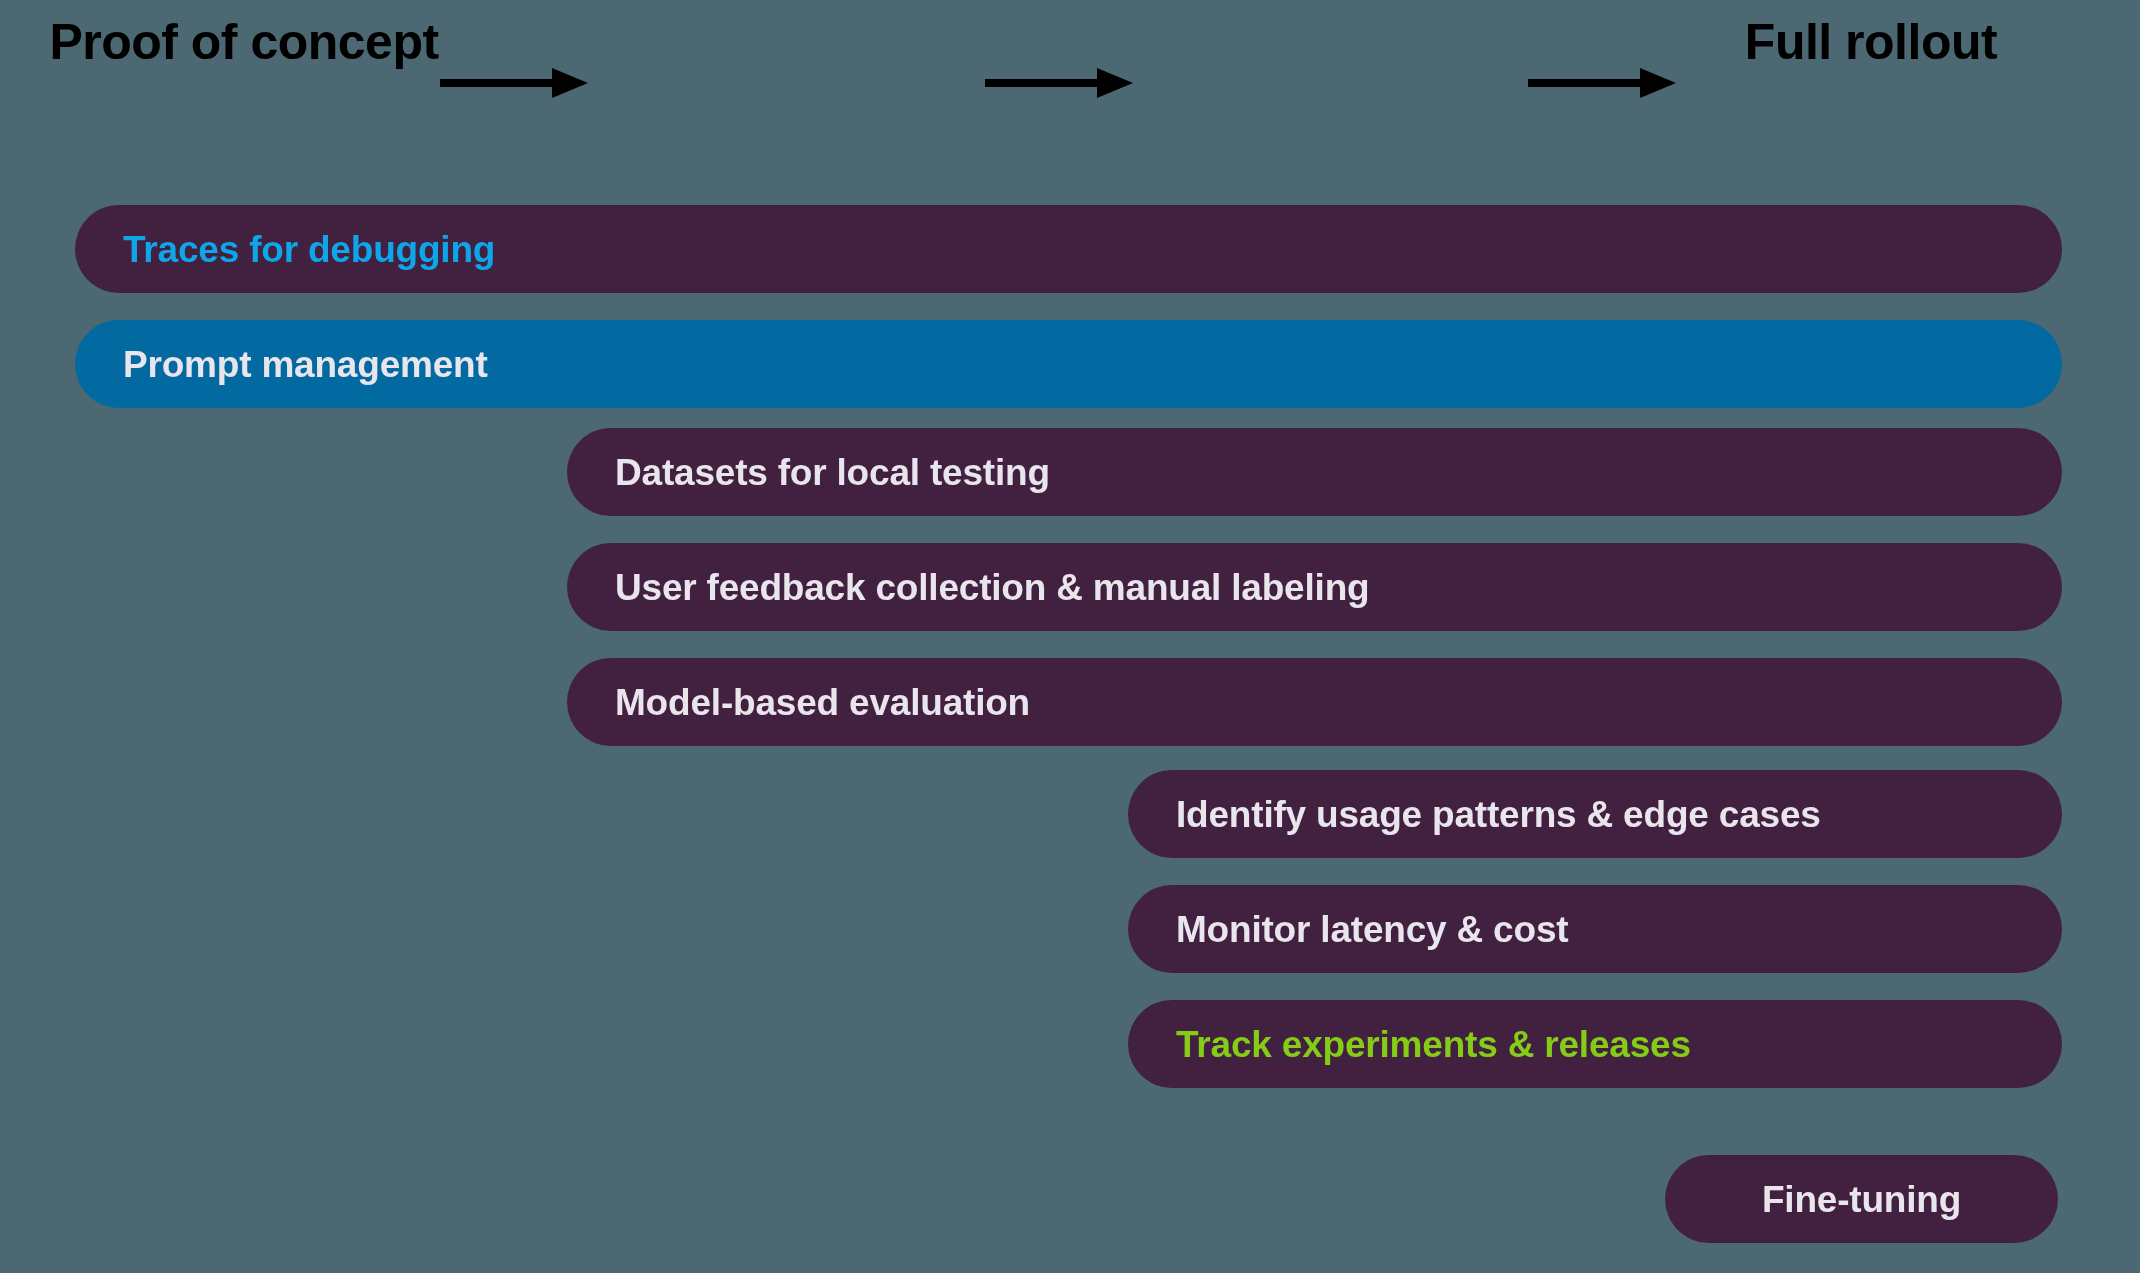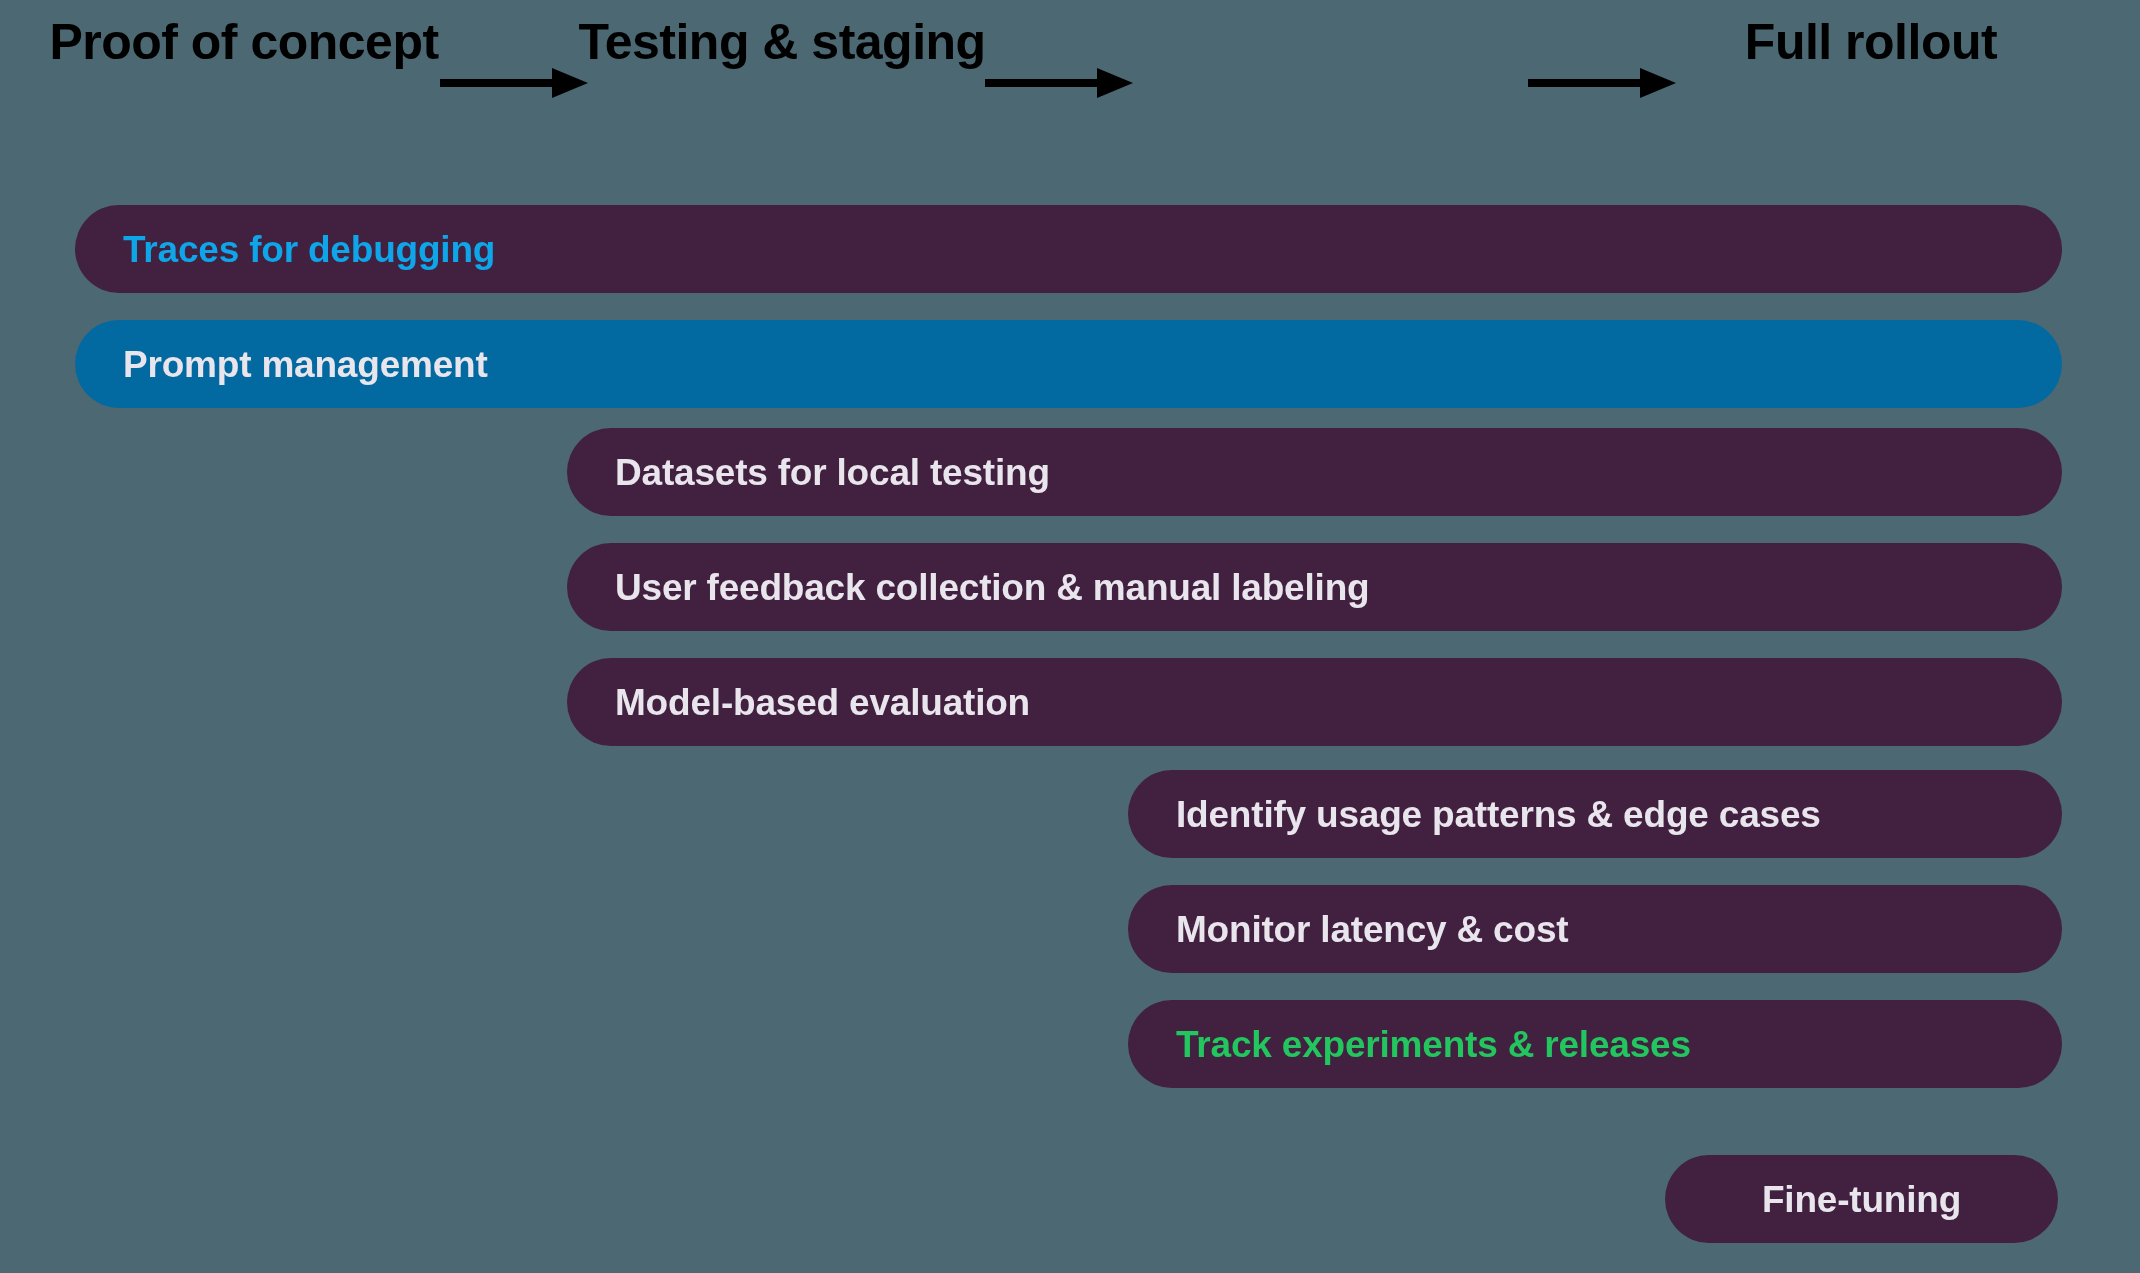--- a/index.html
+++ b/index.html
@@ -80,21 +80,20 @@
   }
 </style>
 </head>
 <body>
 
 <div id="stage">
 
   <div class="phase-row">
 
     <div class="phase-label" style="left: 34px; width: 420px; color: rgb(0, 0, 0);">Proof of concept</div>
-    <div class="phase-label" style="left: 572px; width: 420px; color: rgb(0, 0, 0);">Testing &amp; staging</div>
     <div class="phase-label" style="left: 1661px; width: 420px; color: rgb(0, 0, 0);">Full rollout</div>
 
     <div class="phase-arrow" style="left: 440px; width: 148px;">
       <svg width="148" height="42" viewBox="0 0 148 42" aria-hidden="true">
         <path d="M0 17 H112 V6 L148 21 L112 36 V25 H0 Z" fill="#000000"></path>
       </svg>
     </div>
     <div class="phase-arrow" style="left: 985px; width: 148px;">
       <svg width="148" height="42" viewBox="0 0 148 42" aria-hidden="true">
         <path d="M0 17 H112 V6 L148 21 L112 36 V25 H0 Z" fill="#000000"></path>
@@ -123,20 +122,20 @@
       <div class="pill left-align" style="left: 567px; top: 658px; width: 1495px; height: 88px; border-radius: 44px; background: rgb(65, 32, 64);">
         <span class="pill-label" style="color: rgb(233, 229, 236);">Model-based evaluation</span>
       </div>
       <div class="pill left-align" style="left: 1128px; top: 770px; width: 934px; height: 88px; border-radius: 44px; background: rgb(65, 32, 64);">
         <span class="pill-label" style="color: rgb(233, 229, 236);">Identify usage patterns &amp; edge cases</span>
       </div>
       <div class="pill left-align" style="left: 1128px; top: 885px; width: 934px; height: 88px; border-radius: 44px; background: rgb(65, 32, 64);">
         <span class="pill-label" style="color: rgb(233, 229, 236);">Monitor latency &amp; cost</span>
       </div>
       <div class="pill left-align" style="left: 1128px; top: 1000px; width: 934px; height: 88px; border-radius: 44px; background: rgb(65, 32, 64);">
-        <span class="pill-label" style="color: #22c55e;">Track experiments &amp; releases</span>
+        <span class="pill-label" style="color: #84cc16;">Track experiments &amp; releases</span>
       </div>
       <div class="pill center-align" style="left: 1665px; top: 1115px; width: 393px; height: 88px; border-radius: 44px; background: rgb(65, 32, 64);">
         <span class="pill-label" style="color: rgb(233, 229, 236);">Fine-tuning</span>
       </div>
     </div>
 
 </div>
 
 </body></html>

